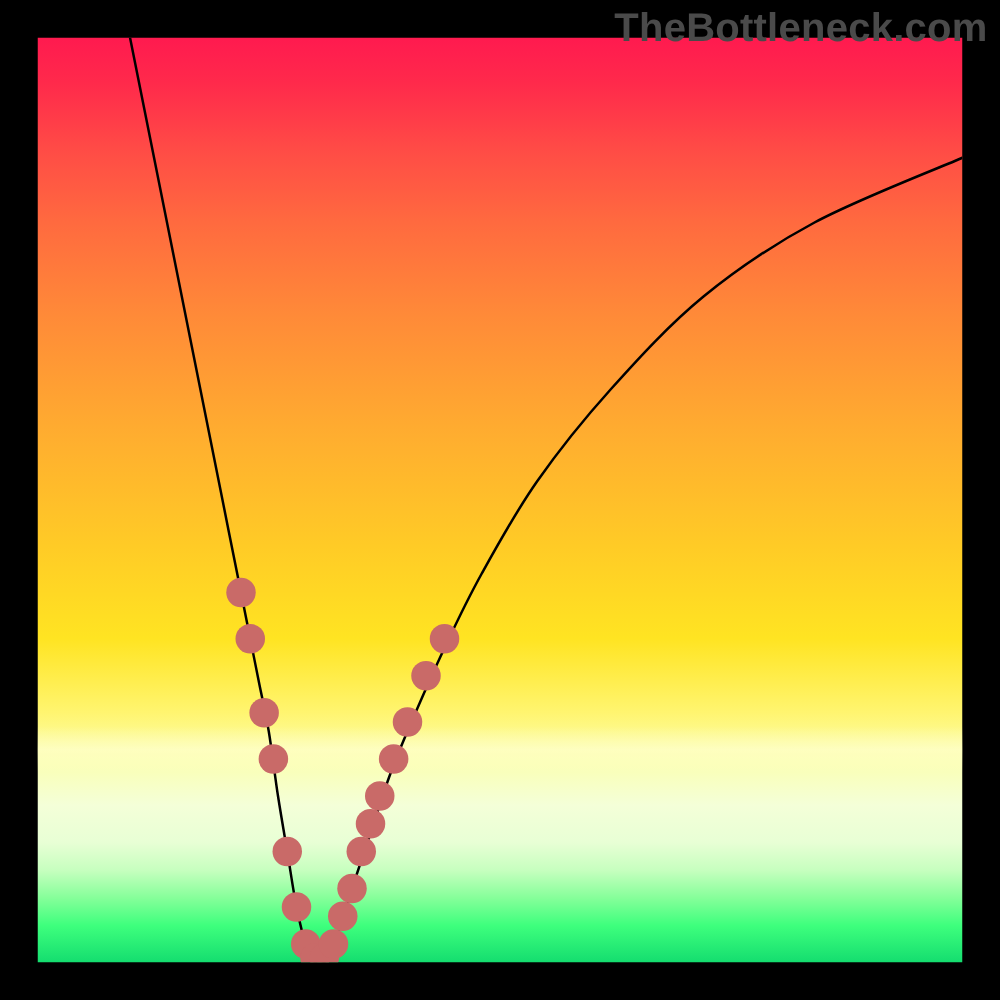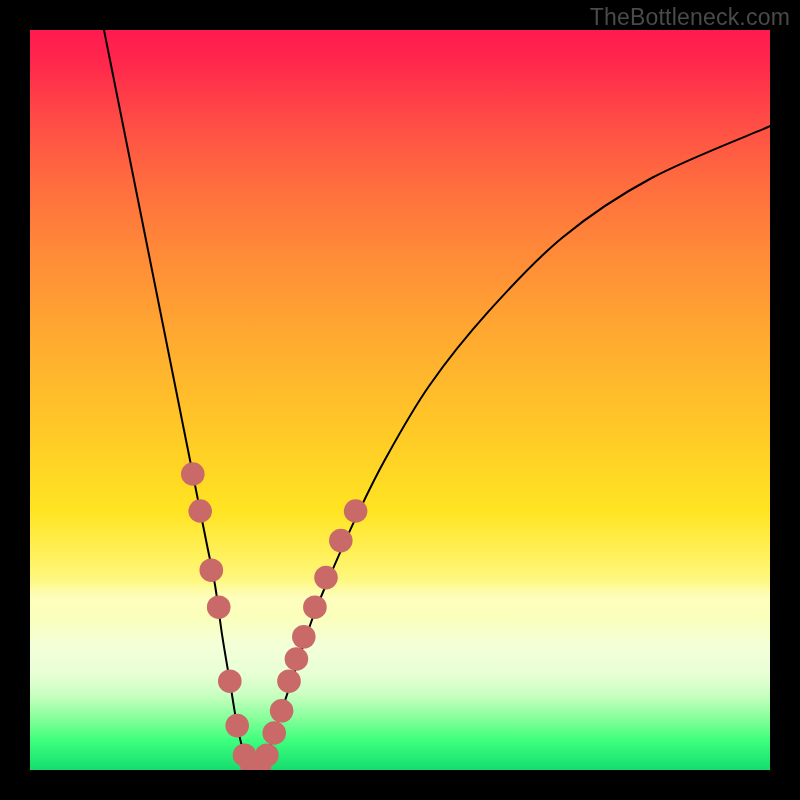--- a/index.html
+++ b/index.html
@@ -14,22 +14,22 @@
     width: 800px;
     height: 800px;
     background: #000;
     position: relative;
   }
   .watermark {
     position: absolute;
     top: 4px;
     right: 10px;
     color: #4a4a4a;
-    font-size: 23px;
-    font-weight: 400;
+    font-size: 32px;
+    font-weight: 700;
     letter-spacing: 0.2px;
     z-index: 3;
   }
   .inner {
     position: absolute;
     left: 30px;
     top: 30px;
     width: 740px;
     height: 740px;
     overflow: hidden;

